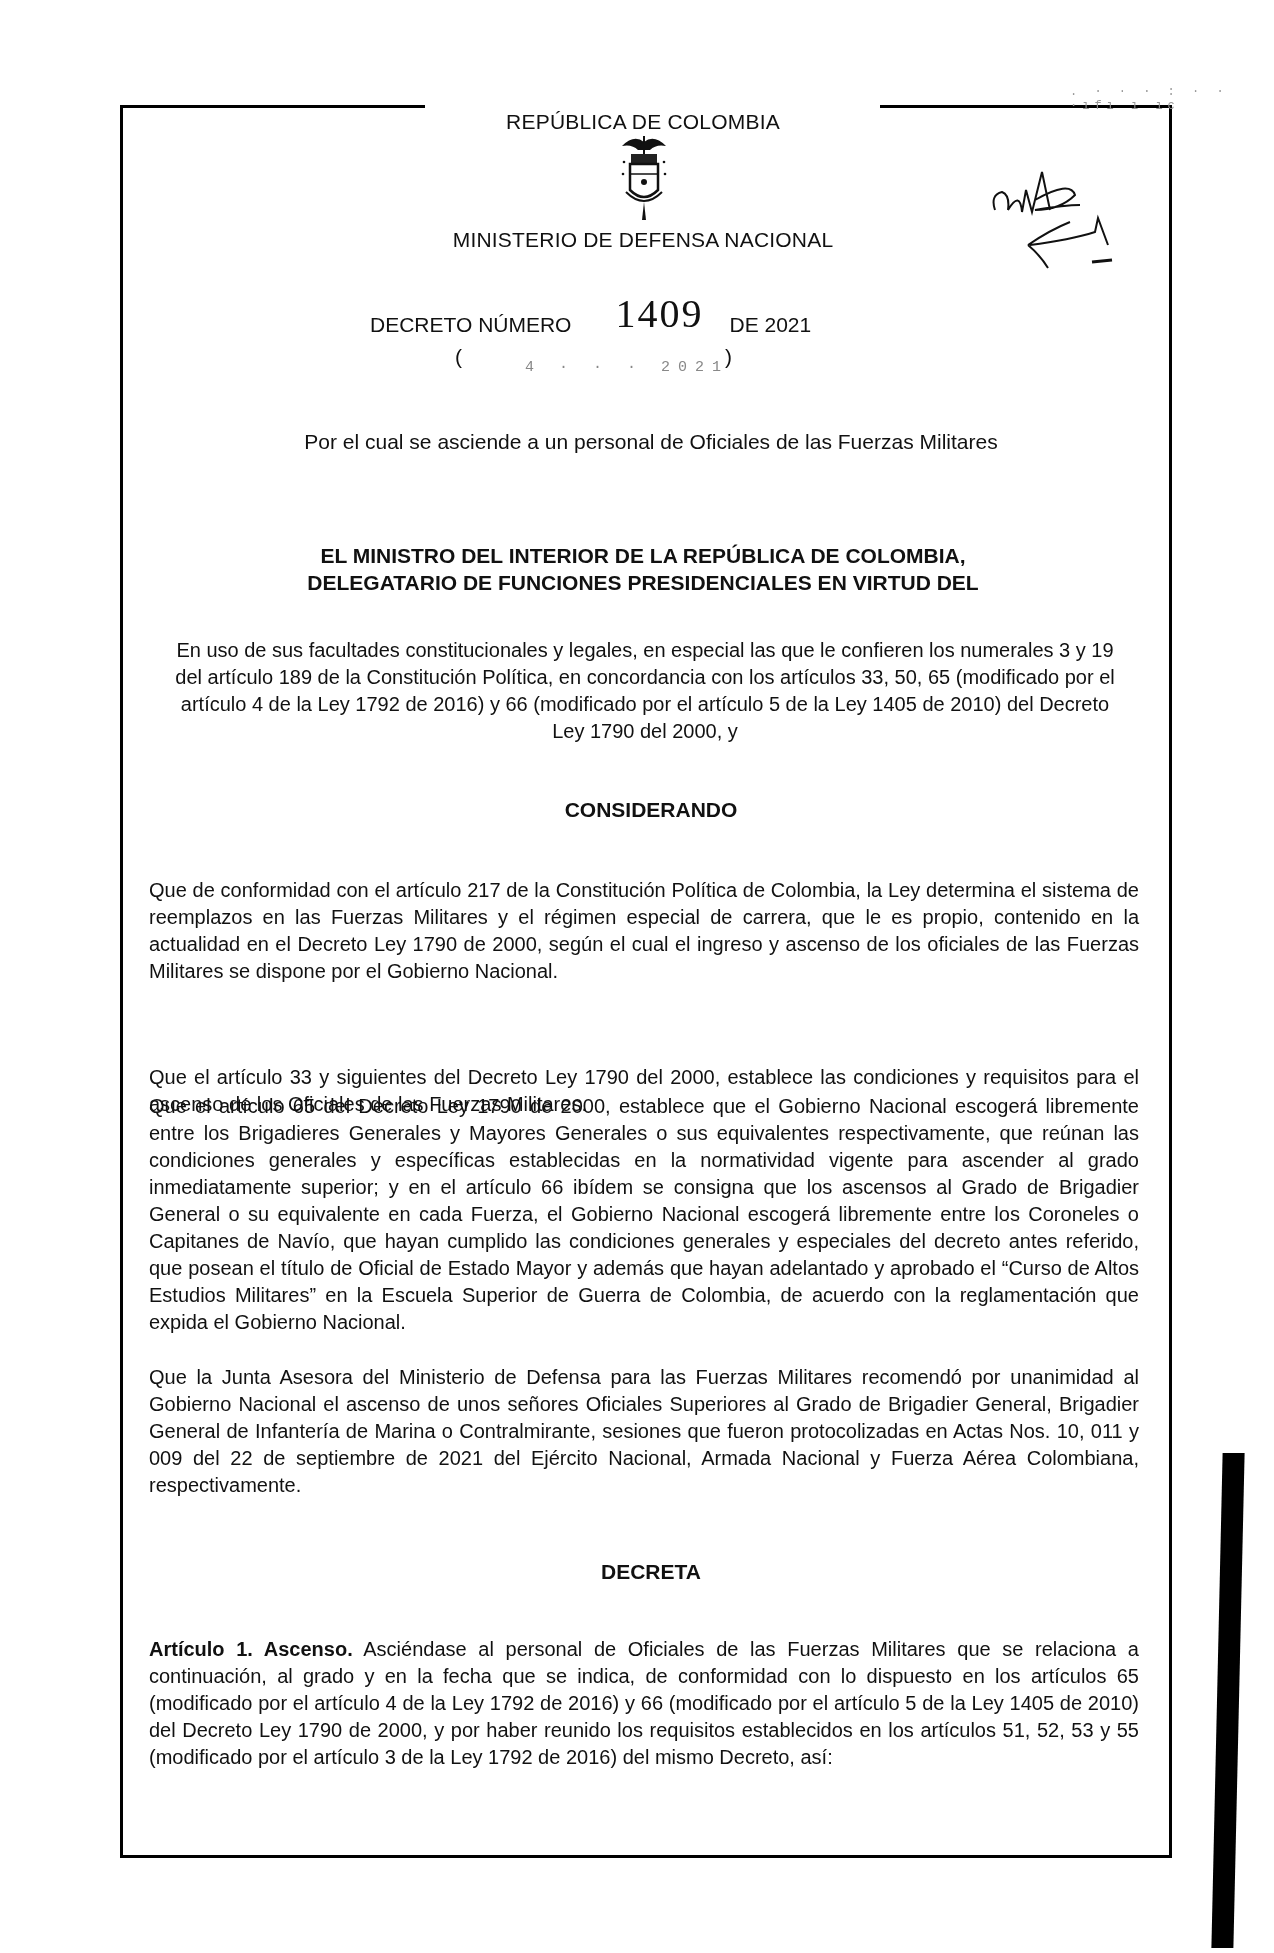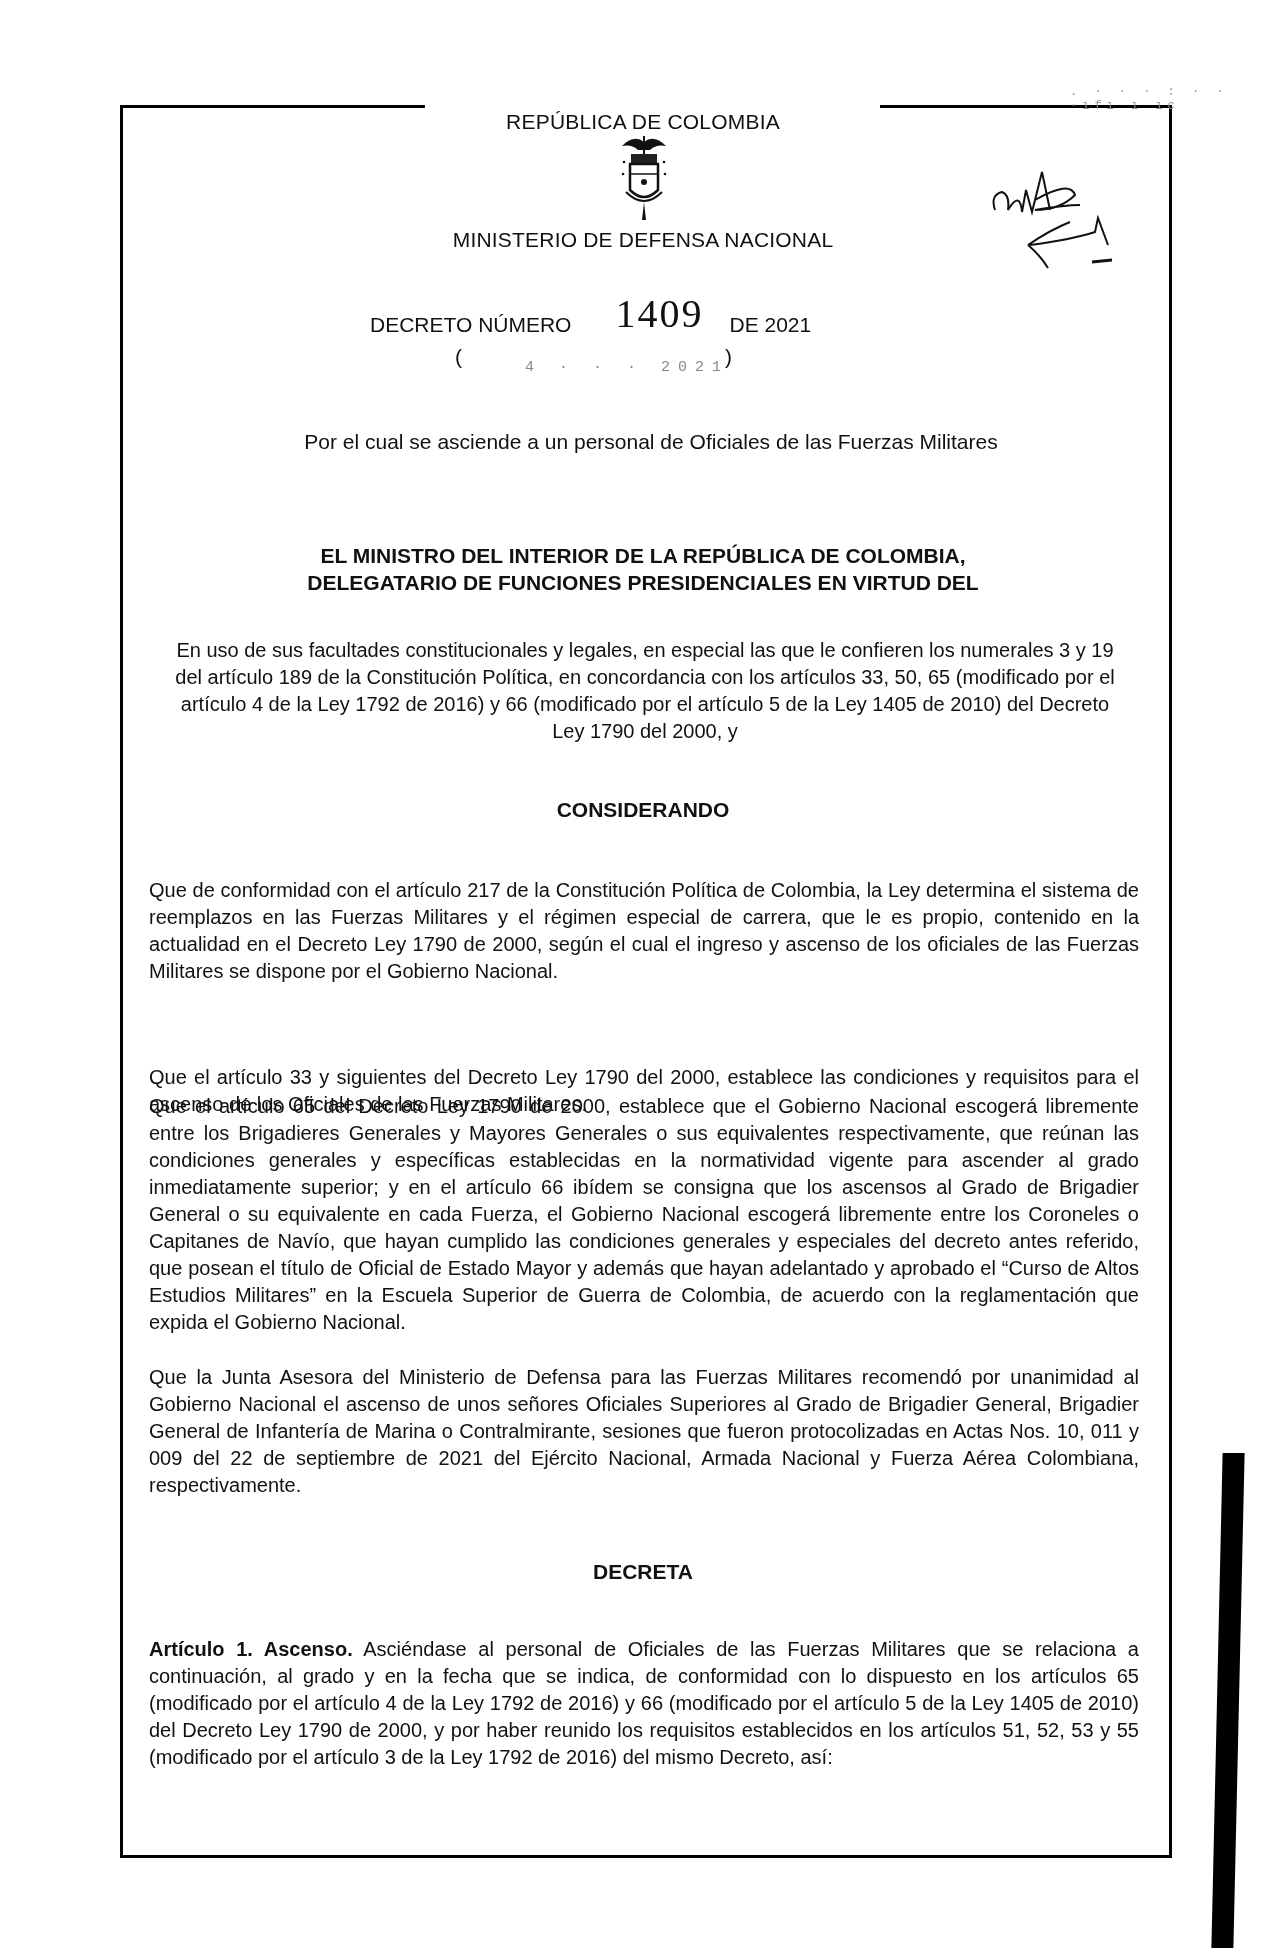--- a/index.html
+++ b/index.html
@@ -19,21 +19,21 @@
   .decree-line { position: absolute; left: 370px; top: 290px; width: 620px; display: flex; align-items: flex-end; }
   .decree-label { font-size: 21px; }
   .decree-num { font-family: "Liberation Serif", serif; font-size: 40px; margin: 0 26px 0 44px; letter-spacing: 2px; }
   .date-line { position: absolute; left: 455px; top: 345px; width: 420px; height: 50px; }
   .paren { position: absolute; top: 0; font-size: 21px; }
   .smudge { position: absolute; top: 14px; left: 70px; width: 320px; height: 30px; color: #888; font-family: "Liberation Mono", monospace; font-size: 15px; letter-spacing: 8px; }
   .subtitle { top: 430px; font-size: 21px; padding-left: 8px; }
   .authority { top: 542px; font-size: 21px; font-weight: bold; line-height: 27px; }
   .body-text { position: absolute; left: 149px; width: 990px; font-size: 20px; line-height: 27px; text-align: justify; }
   .centered-text { text-align: center; }
-  .heading { font-size: 21px; font-weight: bold; }
+  .heading { font-size: 21px; font-weight: bold; padding-left: 8px; }
   .sig { position: absolute; left: 980px; top: 150px; width: 200px; height: 130px; }
   .marginal-mark { position: absolute; left: 1217px; top: 1453px; width: 22px; height: 495px; background: #000; transform: skewX(-1.3deg); }
   .dots { position: absolute; left: 1070px; top: 85px; width: 200px; height: 20px; color: #999; font-size: 12px; letter-spacing: 5px; font-family: "Liberation Mono", monospace; }
   b.lead { font-weight: bold; }
 </style>
 </head>
 <body>
 
 <div class="frame"></div>
 <div class="frame-top-left"></div>

